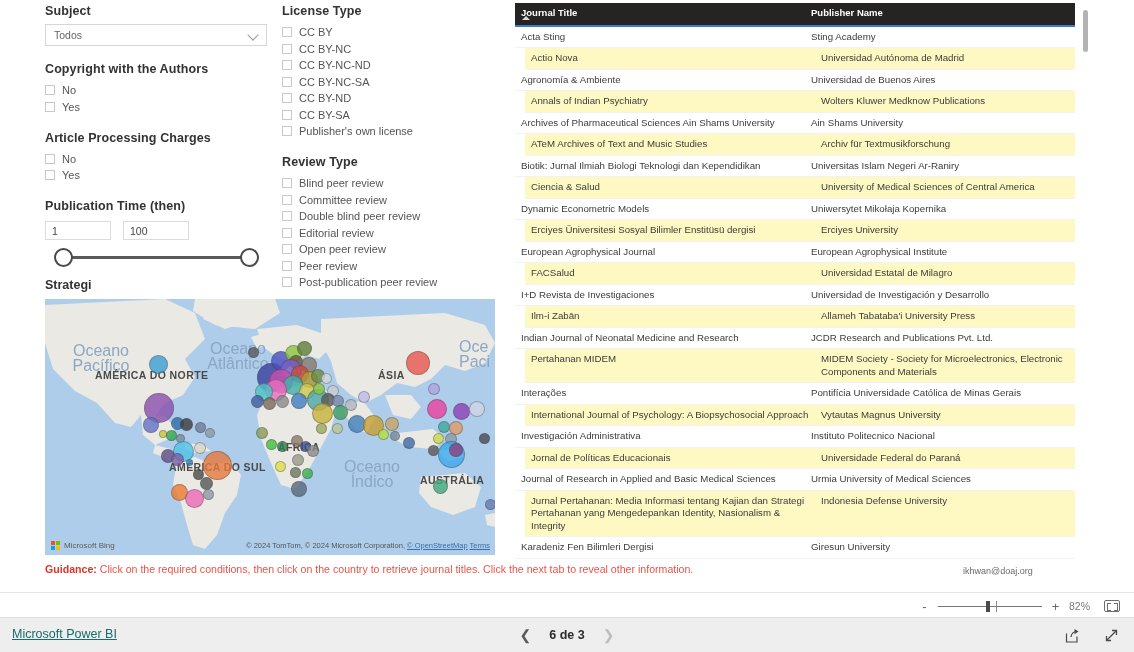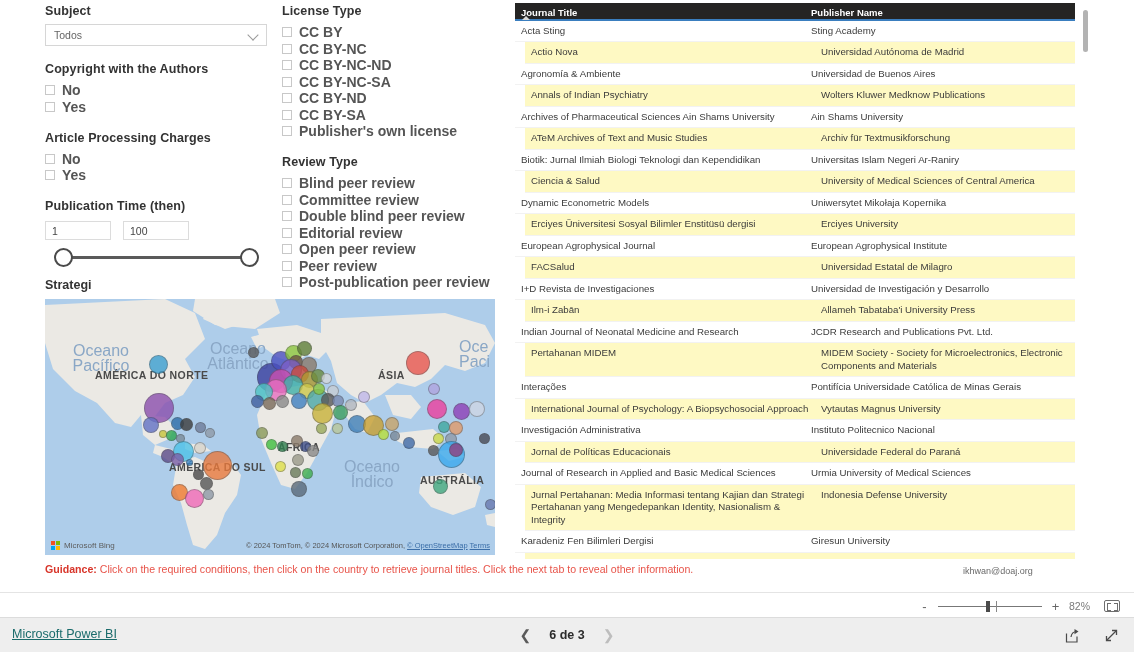--- a/index.html
+++ b/index.html
@@ -29,21 +29,21 @@
   .dd .val { flex:1; }
   .dd .chev { width:12px; height:12px; position:relative; }
   .dd .chev::before{
     content:""; position:absolute; left:1px; top:2px; width:7px; height:7px;
     border-right:1.3px solid #9a9a9a; border-bottom:1.3px solid #9a9a9a;
     transform:rotate(45deg);
   }
 
   .cbrow { display:flex; align-items:center; height:16px; margin-bottom:.5px; cursor:default;}
   .cbox { width:10px; height:10px; border:1px solid #c8c8c8; background:#fff; margin-right:7px; flex:none; }
-  .cblabel { font-size:14px; color:#555; white-space:nowrap;font-weight:bold; }
+  .cblabel { font-size:11px; color:#555; white-space:nowrap; }
 
   
   .num-row { display:flex; gap:12px; margin-top:8px; }
   .numbox { width:66px; height:19px; border:1px solid #dcdcdc; background:#fff; font-size:10.5px;
             color:#444; display:flex; align-items:center; padding-left:6px; }
   .slider-wrap { position:relative; width:205px; height:26px; margin-top:5px; margin-left:9px;}
   .slider-track { position:absolute; left:9px; right:9px; top:11px; height:3.4px; background:#5a5a5a; border-radius:2px;}
   .knob { position:absolute; top:3px; width:19px; height:19px; border-radius:50%;
           border:2.1px solid #4a4a4a; background:#fff; }
   .knob.left { left:0; }
@@ -63,21 +63,21 @@
   .bubble { position:absolute; border-radius:50%; opacity:.80; border:1px solid rgba(60,60,60,.45); }
   #bing { position:absolute; left:6px; bottom:5px; display:flex; align-items:flex-start; gap:4px; }
   #bing .sq { width:9px; height:9px; display:grid; grid-template-columns:1fr 1fr; grid-template-rows:1fr 1fr; gap:1px;}
   #bing .sq i { display:block; }
   #bing .t { font-size:8px; color:#5d5d5d; }
   #attrib { position:absolute; right:5px; bottom:5px; font-size:7.5px; color:#555; white-space:nowrap;}
   #attrib a { color:#3b6ea8; text-decoration:underline; }
 
   
   #table { position:absolute; left:515px; top:3px; width:560px; height:556px; overflow:hidden; background:#fff;}
-  #thead { height:16px; background:#252423; color:#fff; display:flex; position:relative; }
+  #thead { height:22px; background:#252423; color:#fff; display:flex; position:relative; }
   #thead .th { font-size:9.5px; font-weight:bold; padding:4px 0 0 6px; }
   #thead .th.c1 { width:290px; position:relative;}
   #thead .th.c2 { flex:1; }
   .sortcaret { position:absolute; left:7px; top:13px; width:0;height:0;
                border-left:4px solid transparent; border-right:4px solid transparent; border-bottom:4px solid #d9d9d9;}
   #theadline { height:1.5px; background:#3a7ebf; }
   .trow { display:flex; border-bottom:1px solid #f2f2f2; }
   .trow.alt { background:#fef9c3;margin-left:10px; }
   .td { font-size:9.7px; color:#3b3b3b; padding:4px 6px 4px 6px; line-height:12.5px; }
   .td.c1 { width:290px; }

